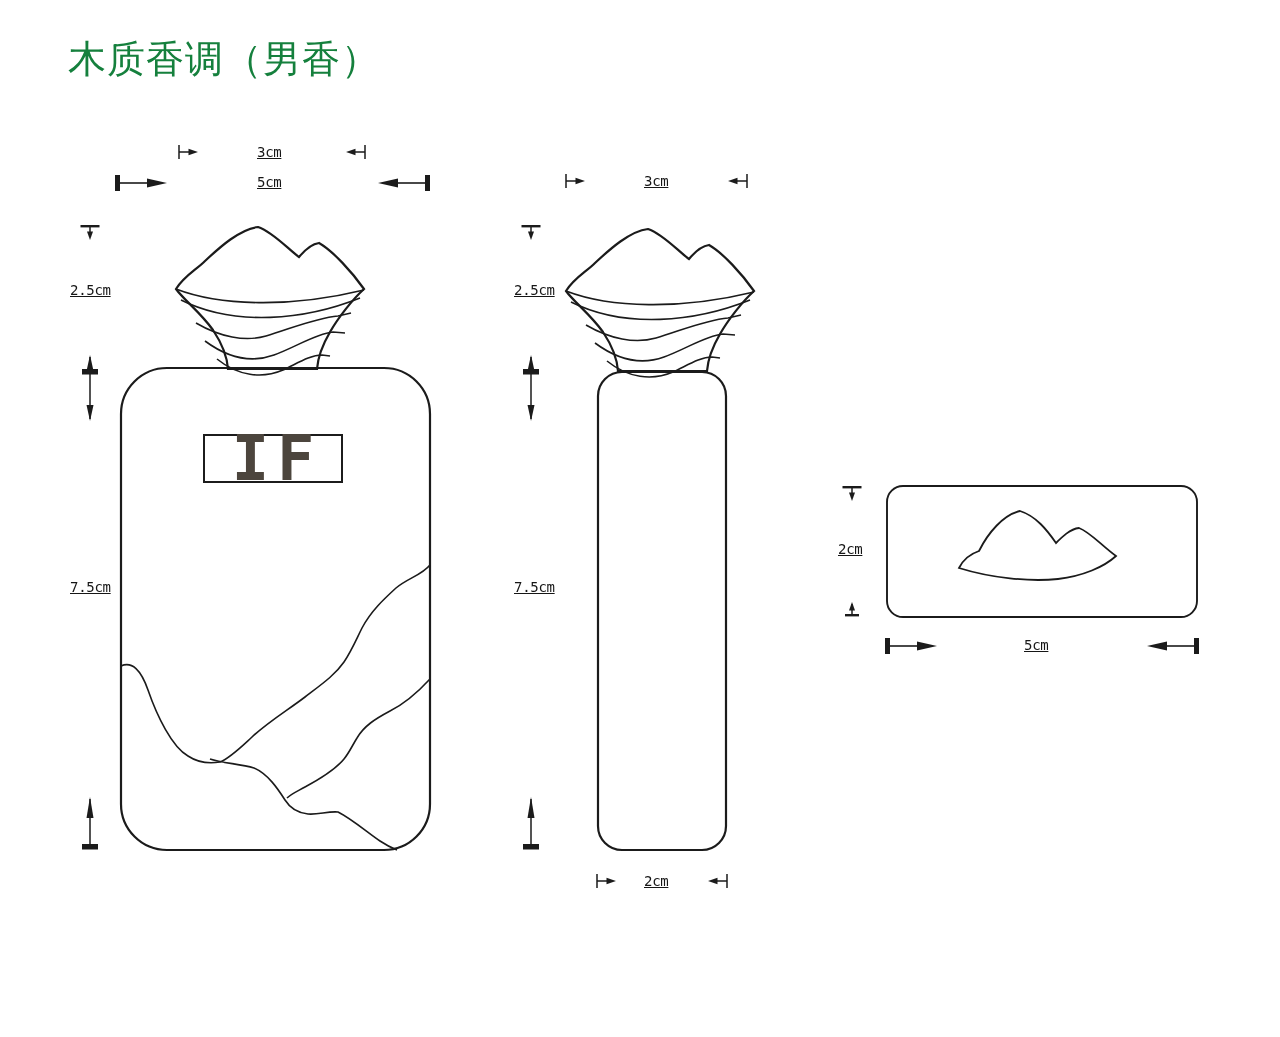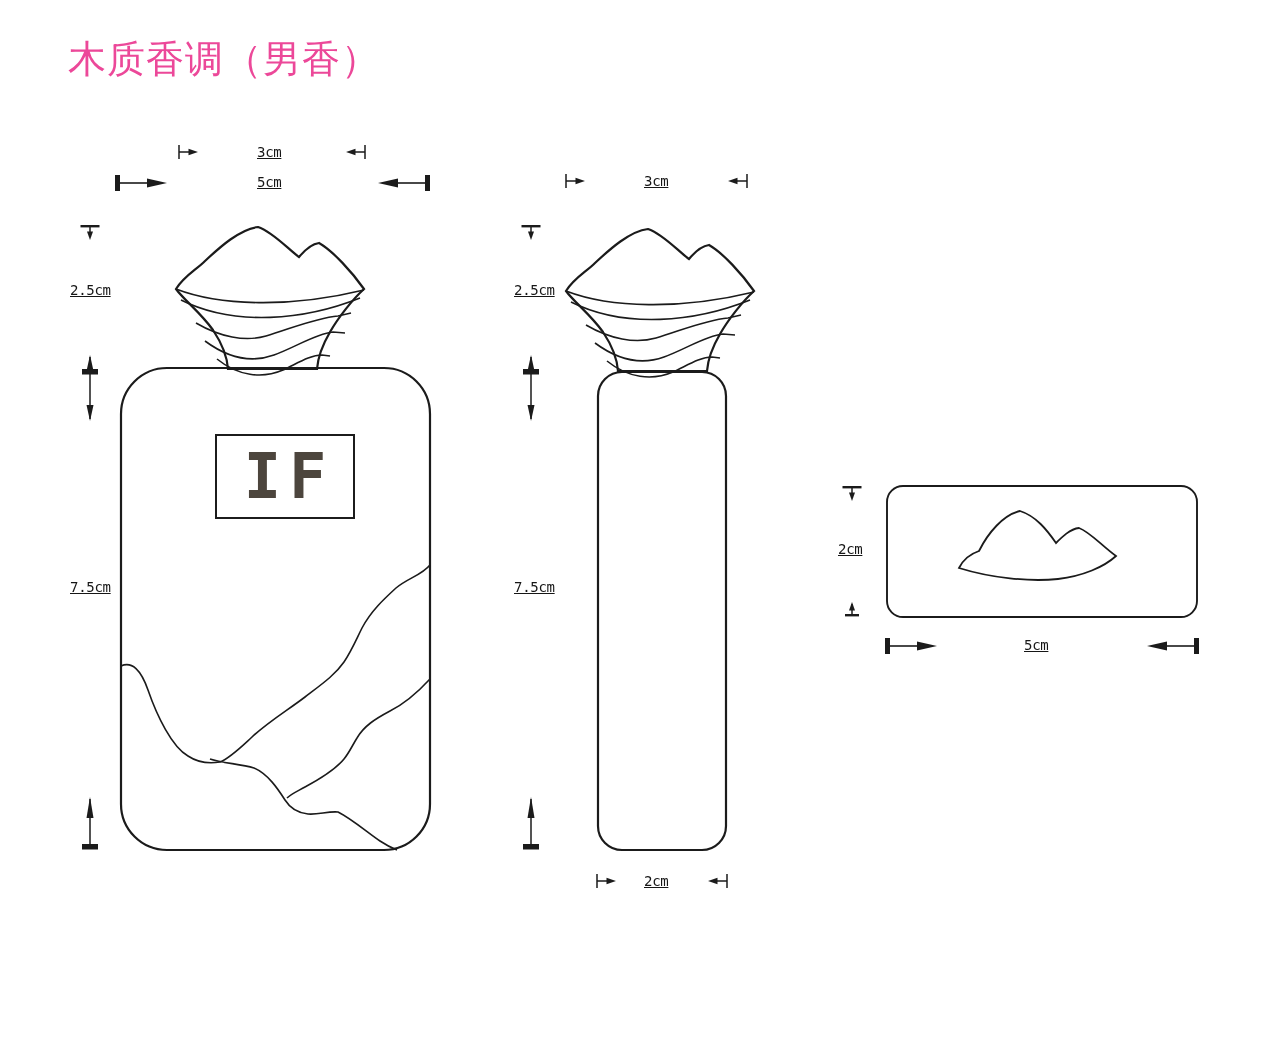--- a/index.html
+++ b/index.html
@@ -2,26 +2,26 @@
 <html><head>
 <meta charset="utf-8">
 <style>
   html,body{margin:0;padding:0;background:#fff;}
   .page{position:relative;width:1280px;height:1037px;background:#ffffff;overflow:hidden;
         font-family:"DejaVu Sans Mono",monospace;}
   .art{position:absolute;left:0;top:0;}
   .ln{stroke:#1b1b1b;fill:none;}
   .fl{fill:#1b1b1b;stroke:none;}
   .title{position:absolute;left:68px;top:34px;font-family:Liberation Sans, sans-serif;
-         font-size:38px;font-weight:500;color:#ec4899;letter-spacing:1px;white-space:nowrap;}
+         font-size:38px;font-weight:500;color:#15803d;letter-spacing:1px;white-space:nowrap;}
   .dim{position:absolute;font:14px "DejaVu Sans Mono",monospace;color:#161616;
        letter-spacing:-0.3px;white-space:nowrap;text-decoration:underline;}
-  .brand-plate{position:absolute;left:203px;top:434px;width:140px;height:85px;
+  .brand-plate{position:absolute;left:203px;top:434px;width:140px;height:49px;
        border:2.5px solid #1c1c1c;background:#ffffff;box-sizing:border-box;
-       display:flex;align-items:center;justify-content:center;margin-left:12px;}
+       display:flex;align-items:center;justify-content:center;}
   .brand-plate span{font-family:"DejaVu Sans Mono",monospace;font-weight:bold;
        font-size:62px;color:#4c453d;letter-spacing:8px;margin-left:8px;line-height:60px;}
 </style>
 </head>
 <body>
 
 <div class="page">
 
   <svg class="art" width="1280" height="1037" viewBox="0 0 1280 1037">
     <defs>

